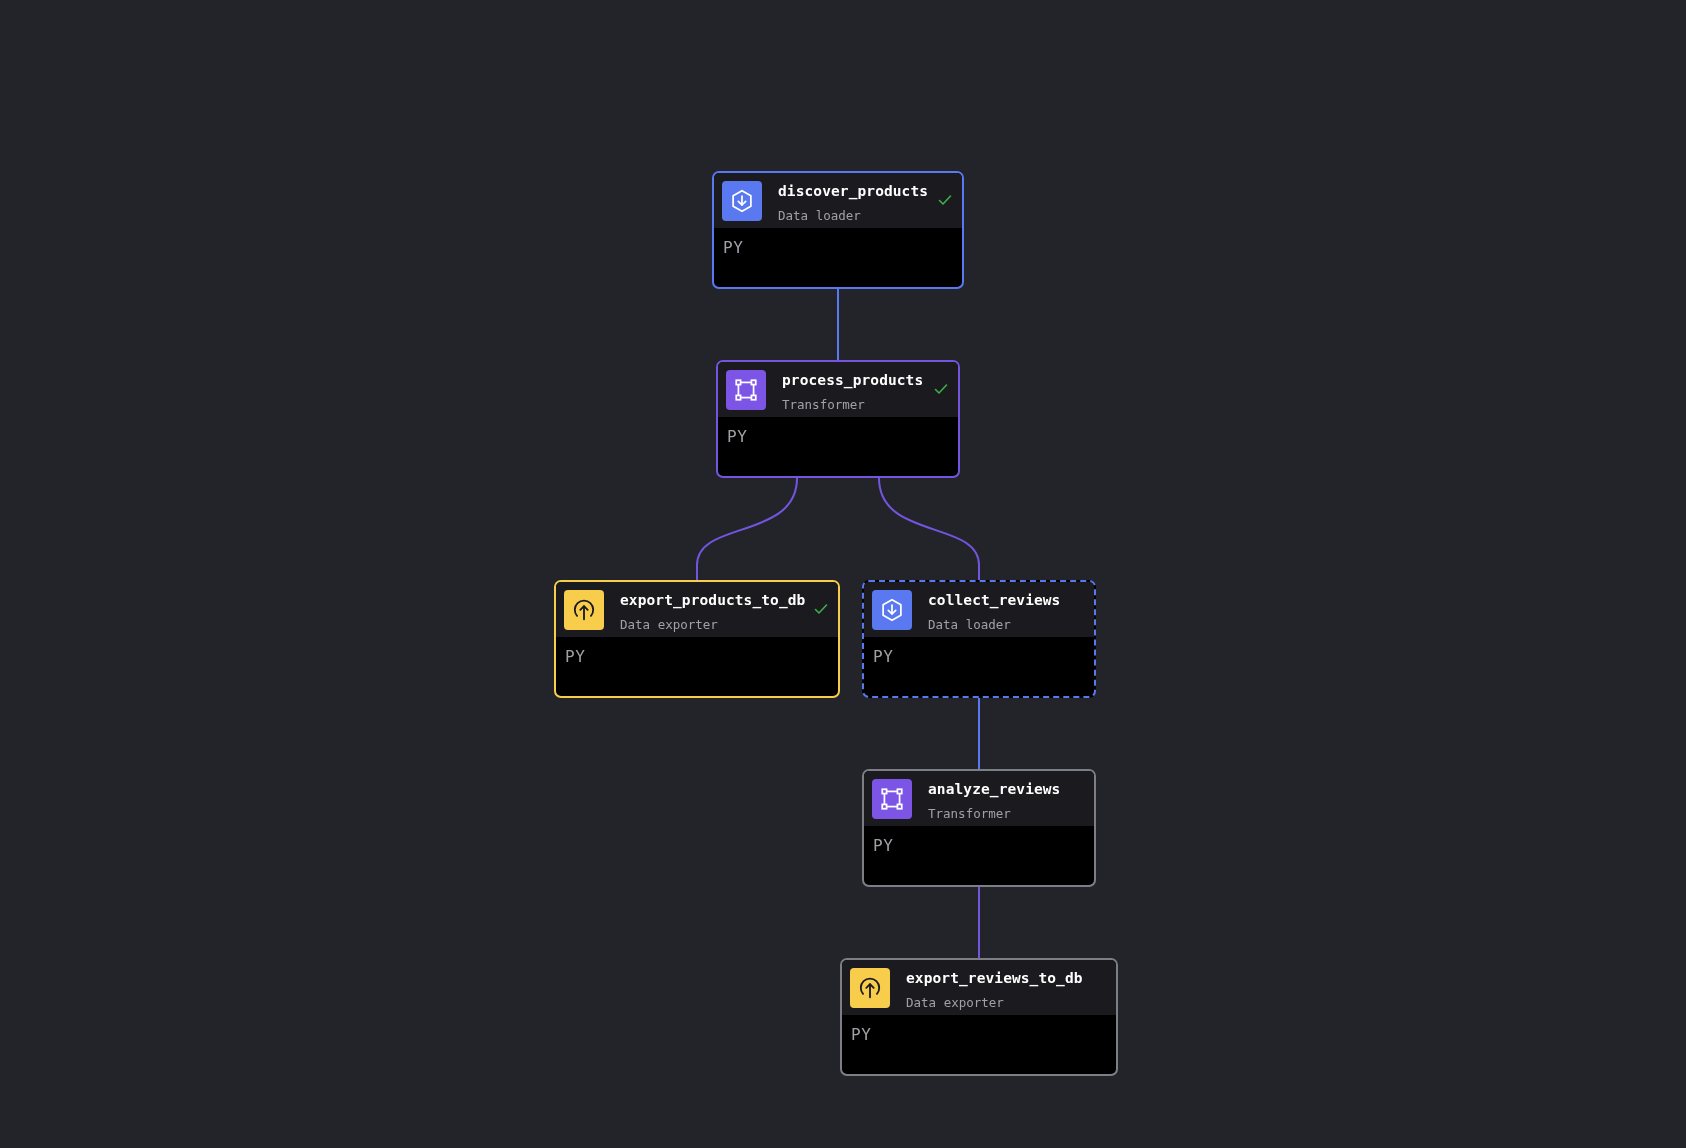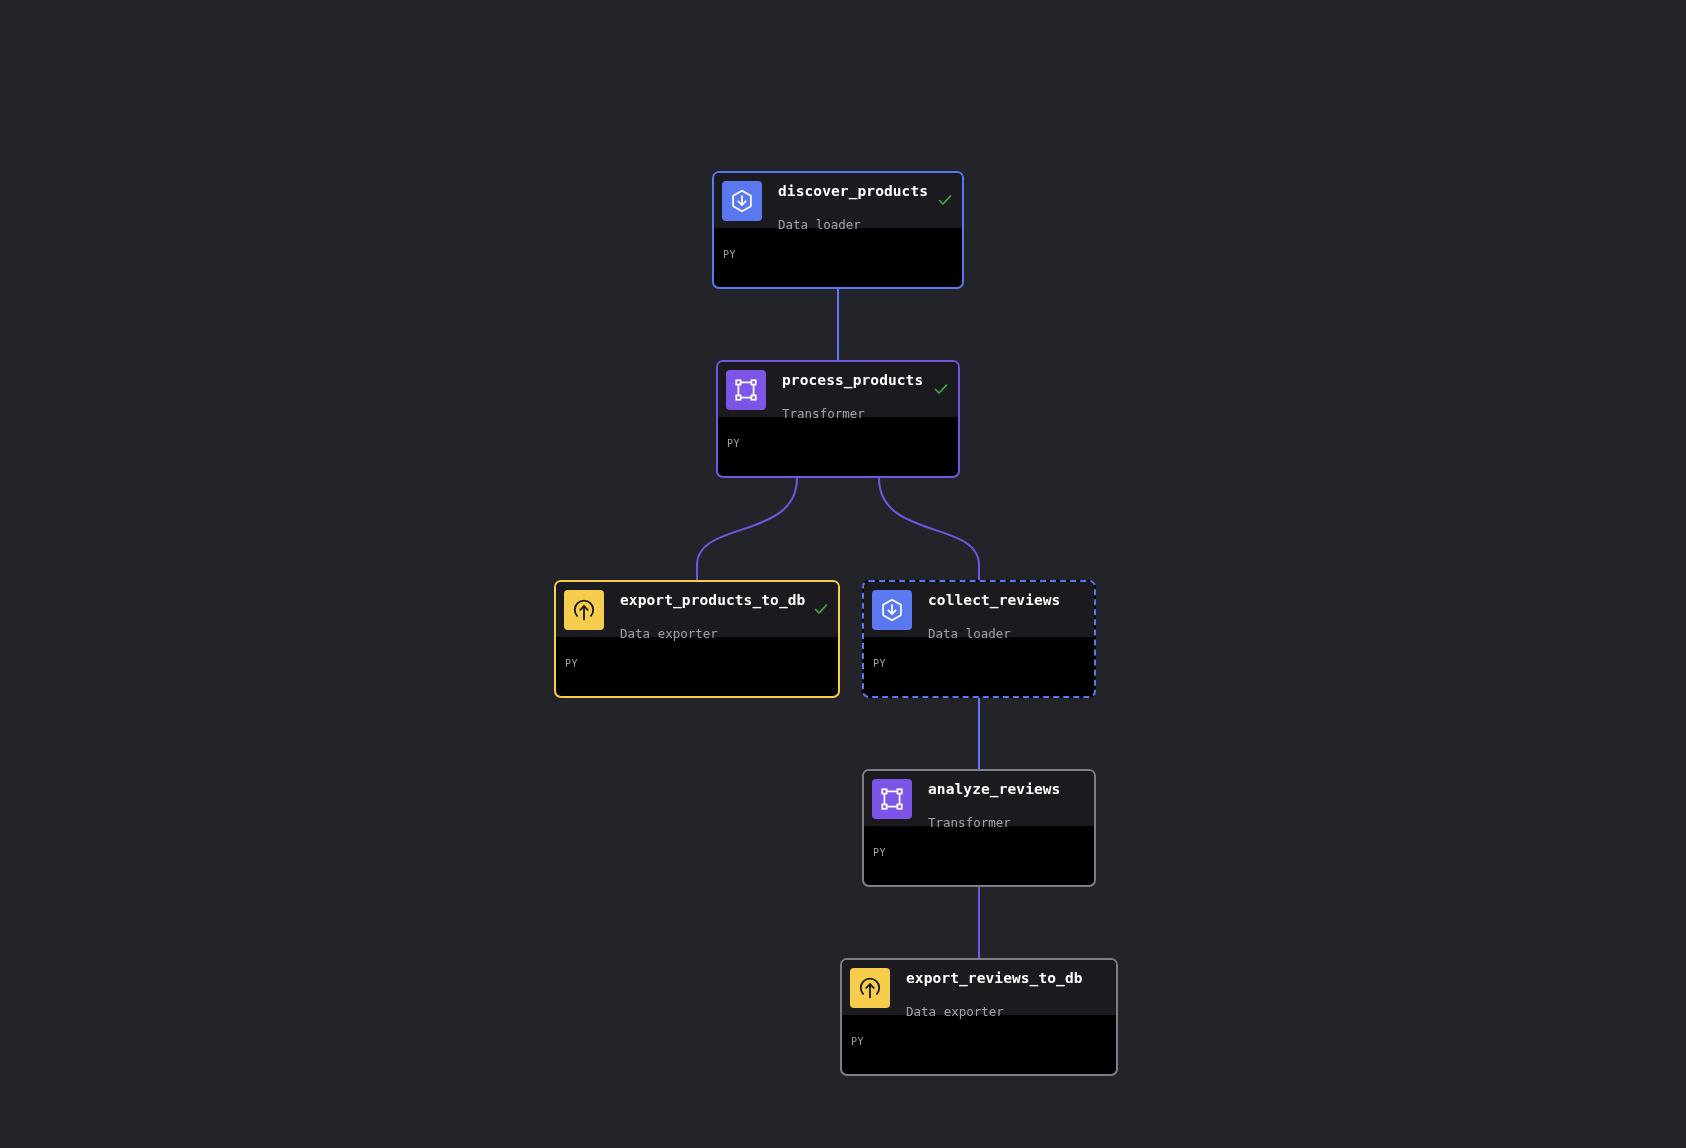--- a/index.html
+++ b/index.html
@@ -64,39 +64,39 @@
     font-size: 14.5px;
     line-height: 18px;
     white-space: nowrap;
     letter-spacing: 0.1px;
   }
   .node-subtitle {
     color: #a0a1a7;
     font-size: 12.5px;
     line-height: 18px;
     white-space: nowrap;
-    margin-top: 16px;
+    margin-top: 7px;
   }
   .node-check {
     position: absolute;
     right: 10px;
     top: 20px;
     width: 14px;
     height: 14px;
   }
   .node-body {
     position: relative;
     height: 61px;
   }
   .node-lang {
     position: absolute;
     left: 9px;
-    top: 21px;
+    top: 10px;
     color: #a0a1a7;
-    font-size: 10px;
+    font-size: 16px;
     letter-spacing: 0.5px;
     text-align: center;
   }
 </style>
 </head>
 <body>
 
 <div id="canvas">
 
   <svg id="edges" viewBox="0 0 1686 1148">

